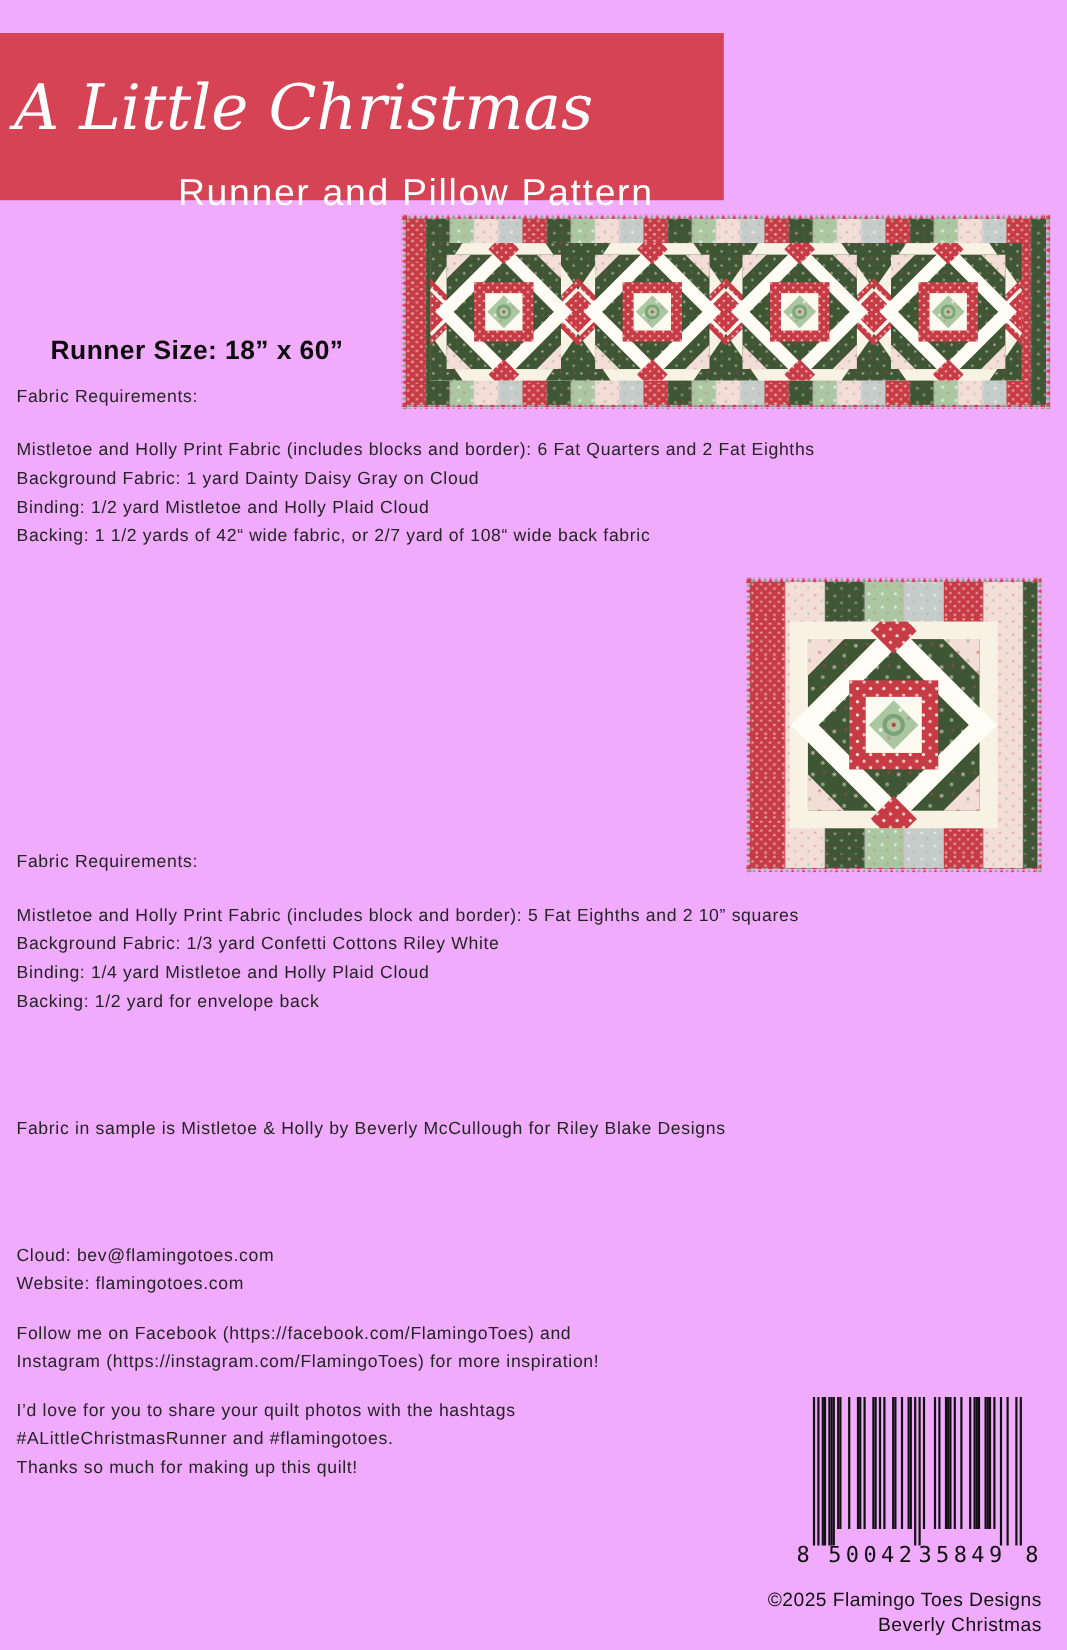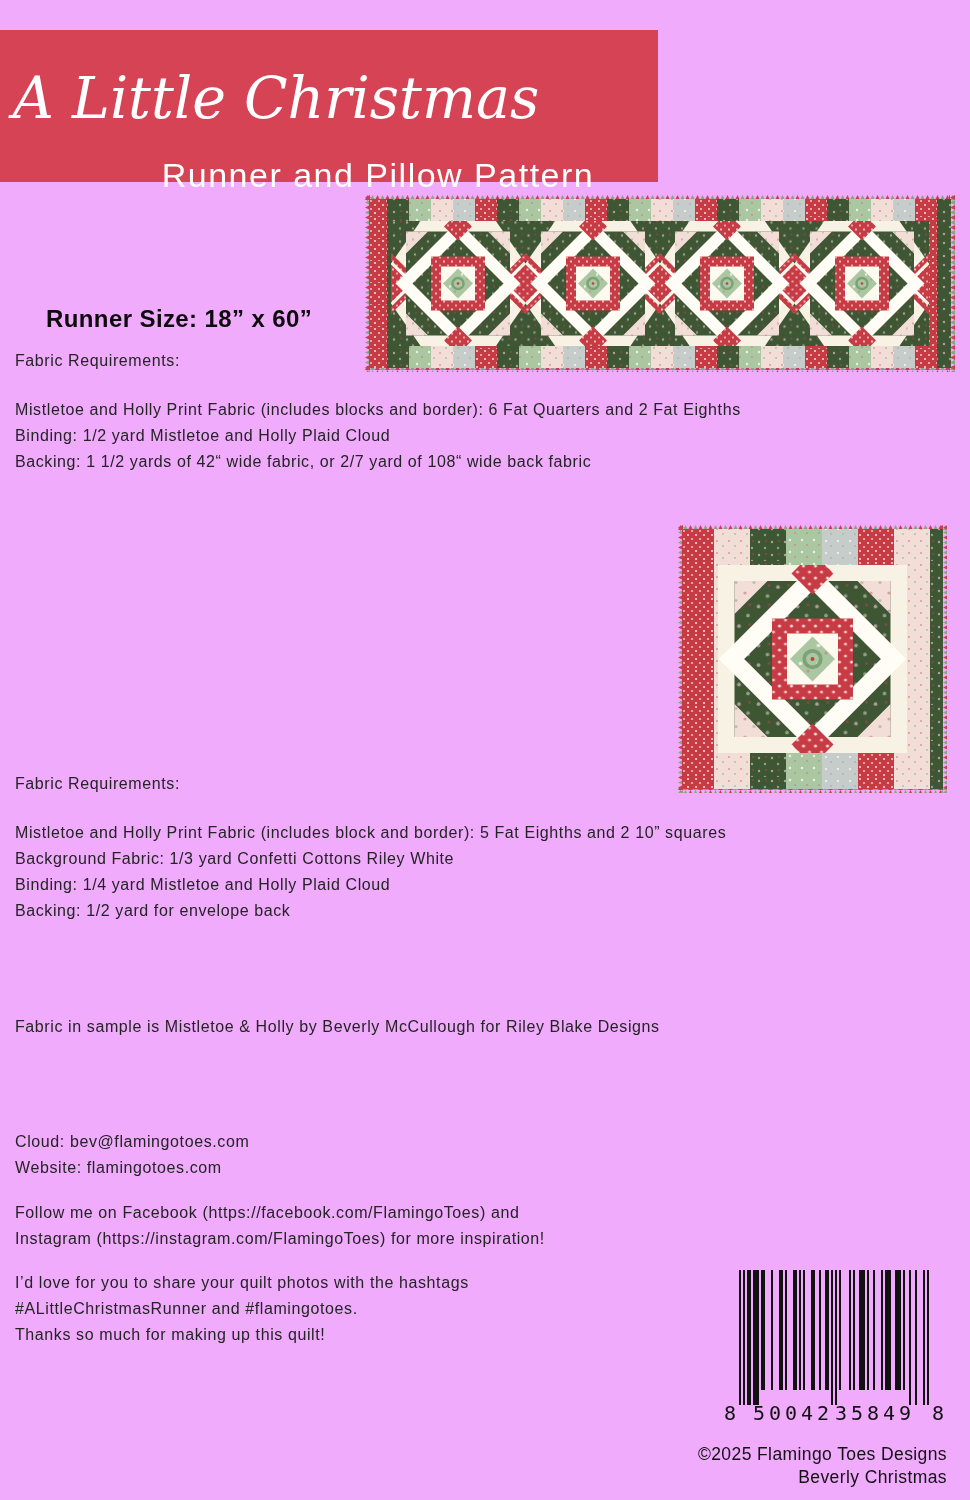--- a/index.html
+++ b/index.html
@@ -129,20 +129,21 @@
         <use href="#starblock" transform="translate(362,88.5)"></use>
         <use href="#starblock" transform="translate(497,88.5)"></use>
       </g>
     </svg>
   </div>
 
   <div class="abs size-heading" style="left:15px;top:305px;margin-left:31px;">Runner Size: 18” x 60”</div>
   <div class="abs body-text" style="left:15px;top:348px;">Fabric Requirements:</div>
   <div class="abs body-text para" style="left:15px;top:397px;">
     <div>Mistletoe and Holly Print Fabric (includes blocks and border): 6 Fat Quarters and 2 Fat Eighths</div>
+    <div>Background Fabric: 1 yard Dainty Daisy Gray on Cloud</div>
     <div>Binding: 1/2 yard Mistletoe and Holly Plaid Cloud</div>
     <div>Backing: 1 1/2 yards of 42“ wide fabric, or 2/7 yard of 108“ wide back fabric</div>
   </div>
 
   <div class="abs" style="left:678px;top:525px;width:269px;height:268px;">
     <svg class="quilt" width="269" height="268" viewBox="0 0 269 268" xmlns="http://www.w3.org/2000/svg">
       <defs>
         <pattern id="borderPatchBig" width="180" height="36" patternUnits="userSpaceOnUse">
           <rect x="0" width="36" height="36" fill="url(#redDots)"></rect>
           <rect x="36" width="36" height="36" fill="url(#pinkPrint)"></rect>

